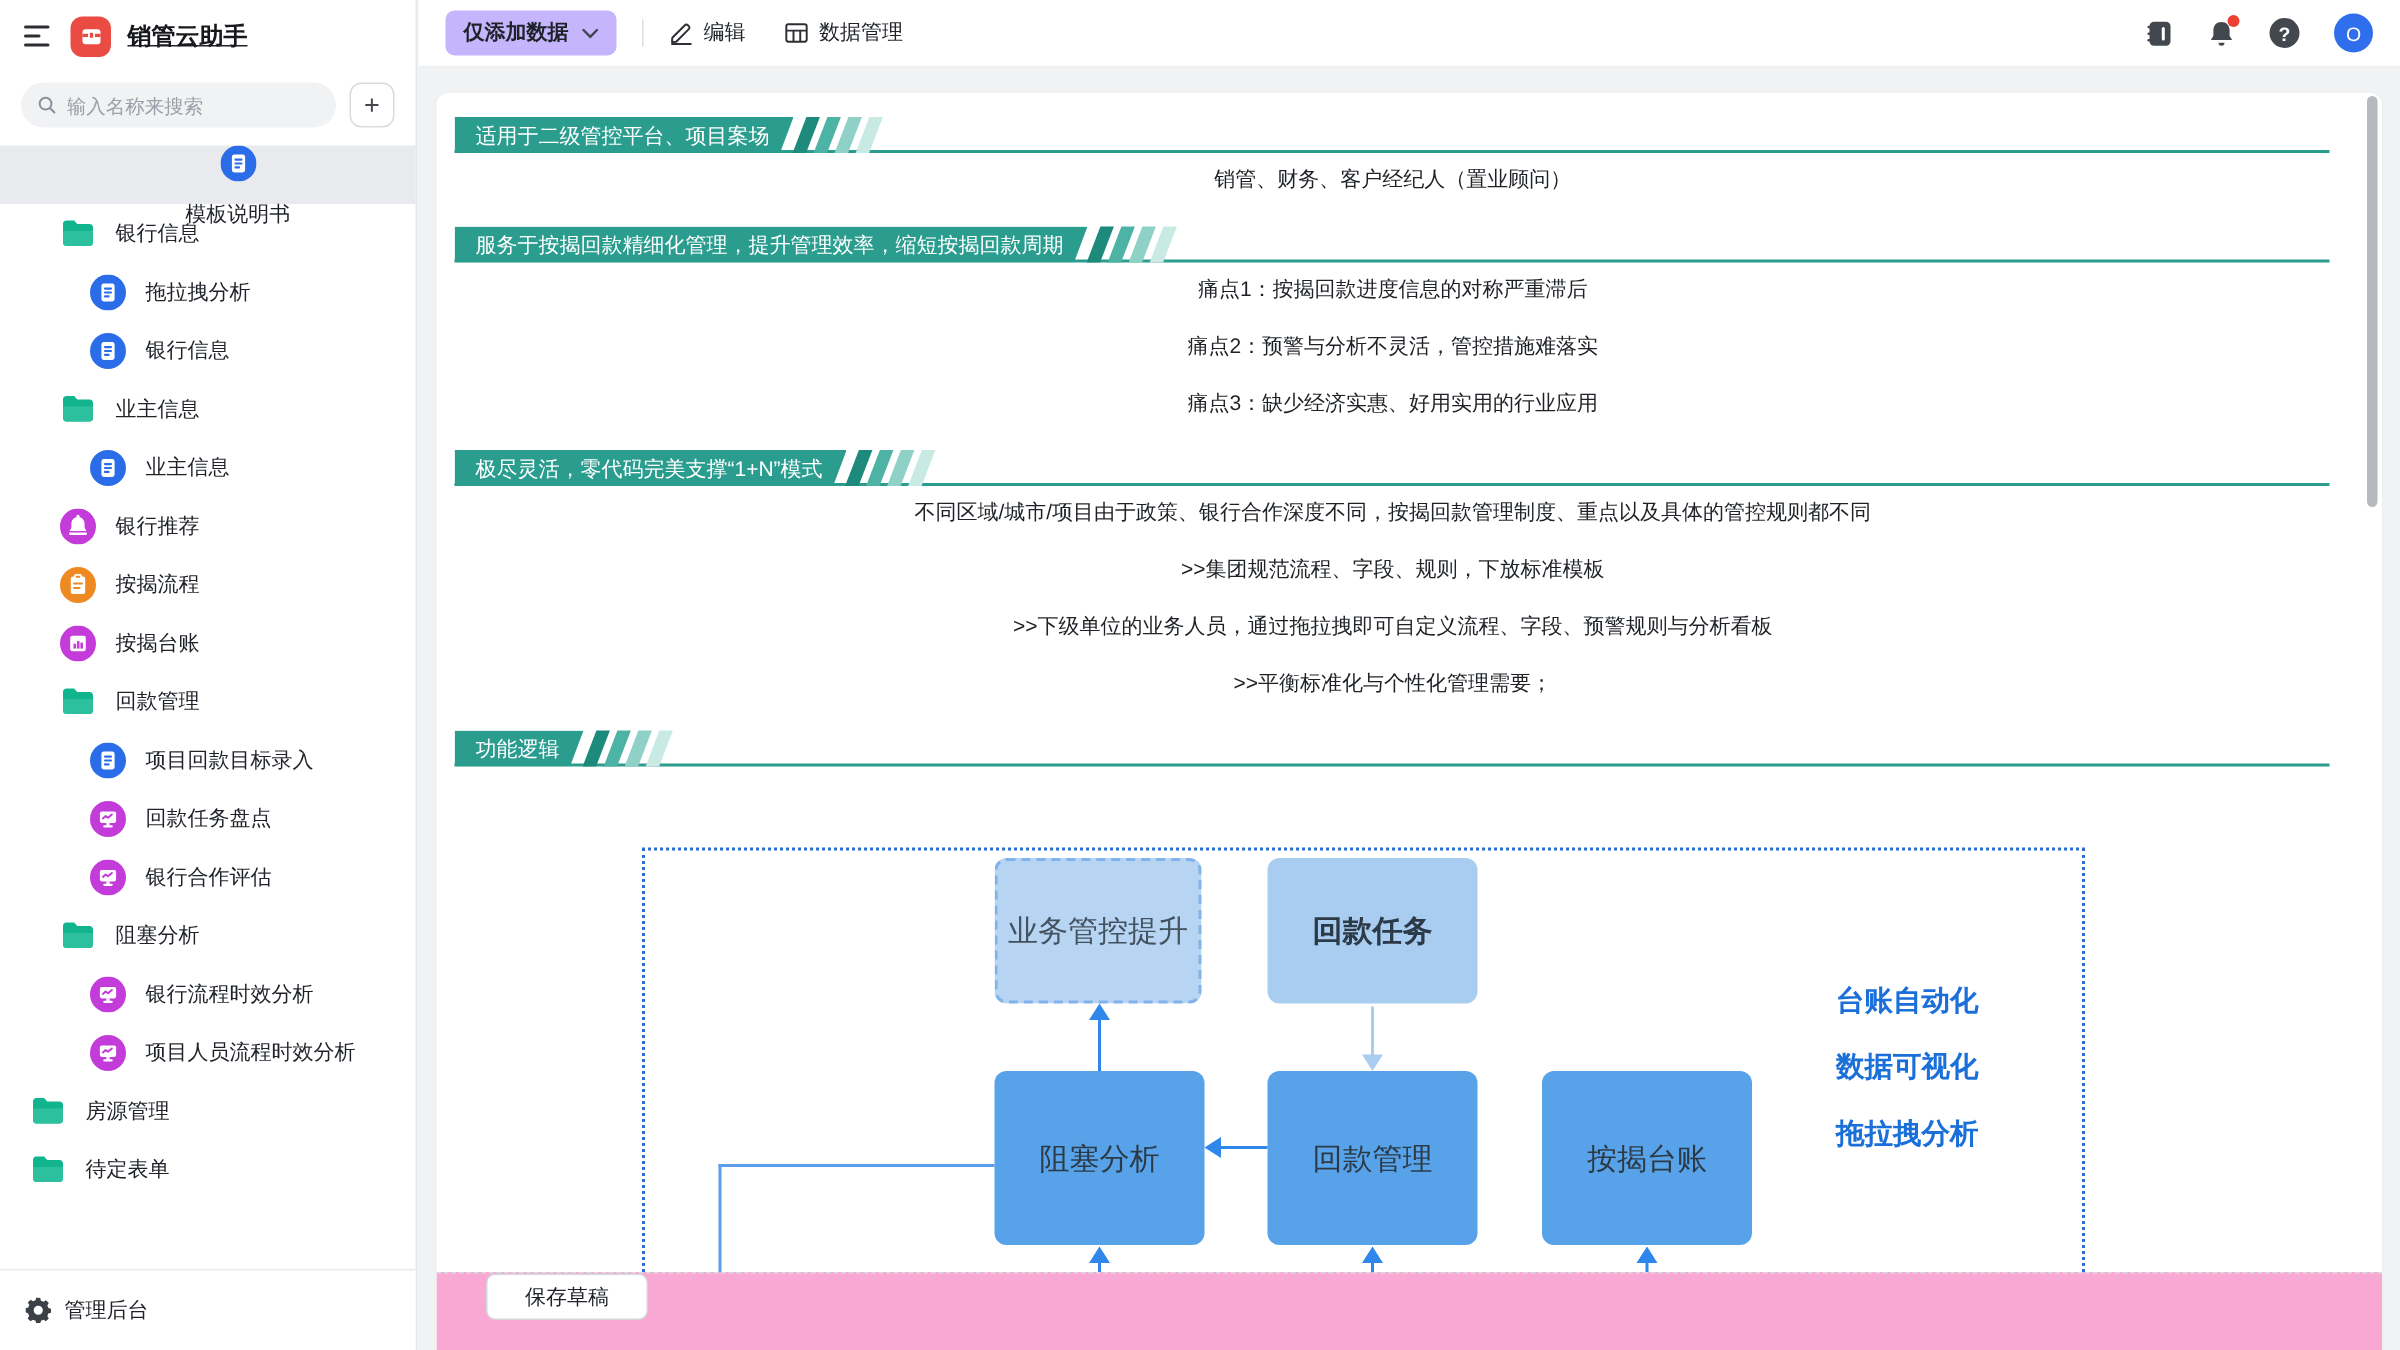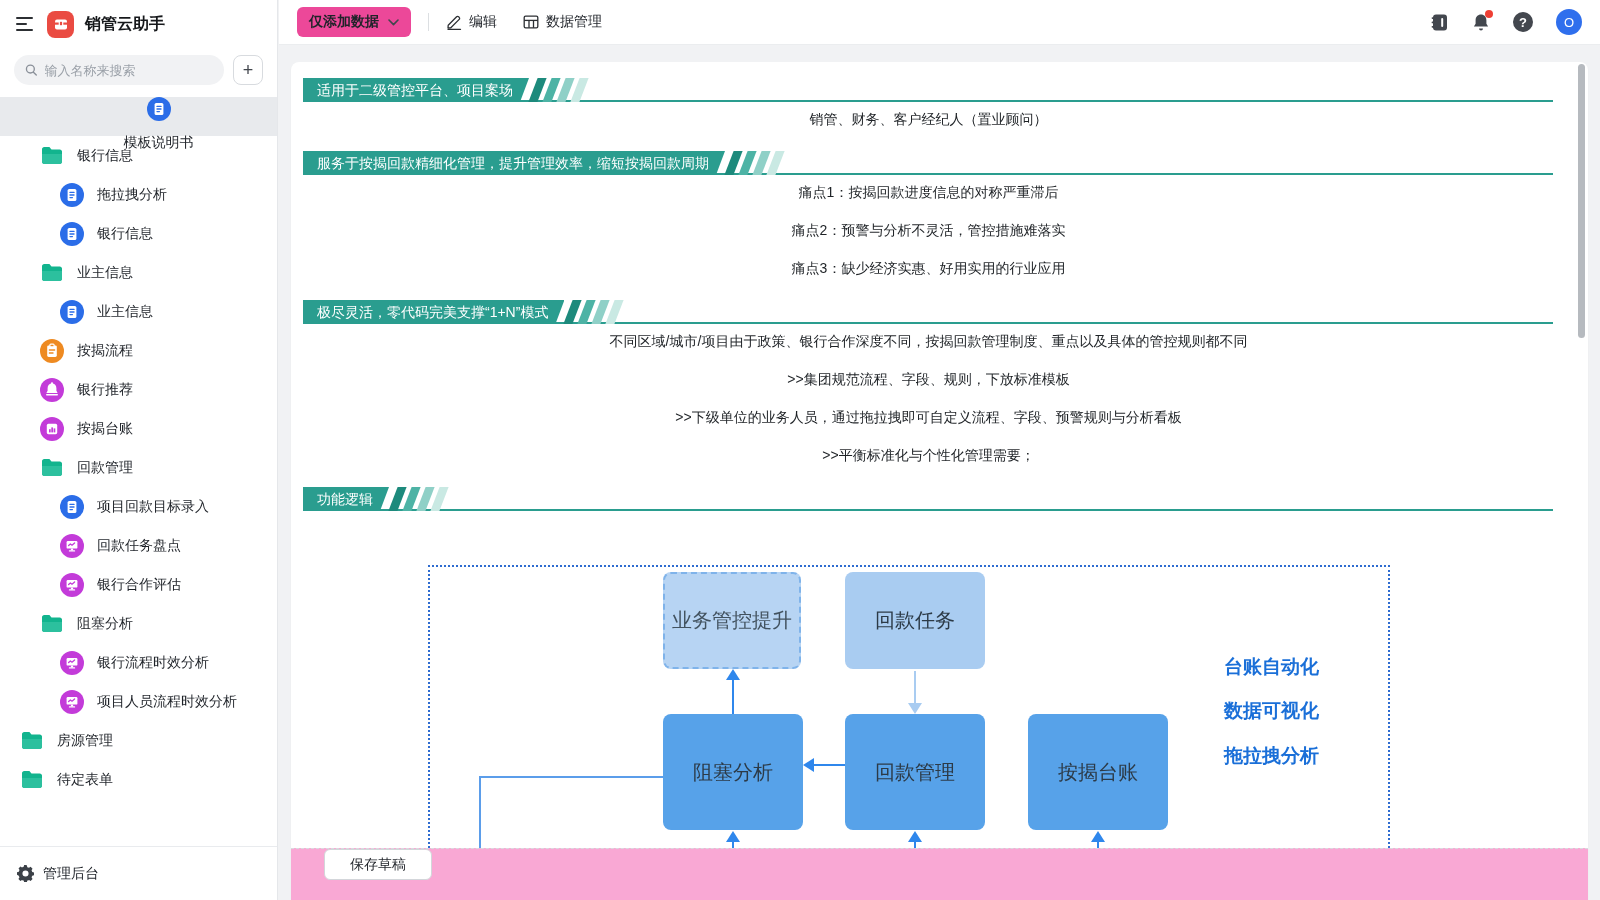--- a/index.html
+++ b/index.html
@@ -1,21 +1,21 @@
 <!DOCTYPE html>
 <html><head>
 <meta charset="utf-8">
 <style>
   * { box-sizing: border-box; margin: 0; padding: 0; }
   html,body { width:1600px; height:900px; overflow:hidden; }
   body { font-family:"Liberation Sans","DejaVu Sans",sans-serif; background:#f1f2f4; color:#1f2329; position:relative; }
 
   
   .sidebar { position:absolute; left:0; top:0; width:278px; height:900px; background:#fff; border-right:1px solid #e5e7ea; z-index:5; }
-  .sb-header { height:48px; display:flex; align-items:center; padding:16px 16px; gap:11px; }
+  .sb-header { height:48px; display:flex; align-items:center; padding:16px 16px; gap:11px;text-decoration:underline; }
   .hamburger { width:20px; height:20px; display:flex; flex-direction:column; justify-content:center; gap:4px; cursor:pointer; }
   .hamburger i { height:2px; background:#2c2f33; border-radius:1px; display:block; }
   .hamburger i:nth-child(1){ width:17px; } .hamburger i:nth-child(2){ width:11px; } .hamburger i:nth-child(3){ width:17px; }
   .app-logo { width:27px; height:27px; border-radius:8px; background:#ea4b42; display:flex; align-items:center; justify-content:center; }
   .app-title { font-size:16px; font-weight:bold; color:#16181b; }
   .sb-search-row { display:flex; align-items:center; gap:9px; padding:7px 14px 10px 14px; }
   .sb-search { flex:1; height:30px; background:#f1f2f4; border-radius:16px; display:flex; align-items:center; gap:7px; padding:0 11px; }
   .sb-search input { border:none; outline:none; background:transparent; font-size:13px; color:#333; width:100%; font-family:inherit; }
   .sb-search input::placeholder { color:#9aa0a8; }
   .sb-add { width:30px; height:30px; background:#fff; border:1px solid #d8dbdf; border-radius:8px; font-size:18px; line-height:1; color:#42464d; display:flex; align-items:center; justify-content:center; cursor:pointer; }
@@ -23,21 +23,21 @@
   .sb-item { height:39px; display:flex; align-items:center; gap:13px; font-size:14px; color:#1f2329; cursor:pointer; }
   .sb-item .ic { width:24px; height:24px; display:flex; align-items:center; justify-content:center; flex:none; }
   .sb-item.lvl0 { padding-left:20px; }
   .sb-item.lvl1 { padding-left:40px; }
   .sb-item.lvl2 { padding-left:60px; }
   .sb-item.selected { background:#e8eaed;flex-direction:column; }
   .sb-footer { position:absolute; left:0; right:0; bottom:0; height:54px; border-top:1px solid #e9ebee; background:#fff; display:flex; align-items:center; gap:9px; padding:0 17px; font-size:14px; cursor:pointer; }
 
   
   .topbar { position:absolute; left:279px; top:0; width:1321px; height:45px; background:#fff; border-bottom:1px solid #ebedef; display:flex; align-items:center; padding:0 18px; }
-  .mode-btn { height:30px; background:#ec4899; border-radius:6px; display:flex; align-items:center; gap:9px; padding:0 12px; font-size:14px; font-weight:600; color:#1f2329; cursor:pointer; }
+  .mode-btn { height:30px; background:#c4b5fd; border-radius:6px; display:flex; align-items:center; gap:9px; padding:0 12px; font-size:14px; font-weight:600; color:#1f2329; cursor:pointer; }
   .tb-divider { width:1px; height:18px; background:#dcdfe2; margin:0 17px; }
   .tb-action { display:flex; align-items:center; gap:7px; font-size:14px; color:#1f2329; margin-right:26px; cursor:pointer; }
   .tb-right { margin-left:auto; display:flex; align-items:center; gap:23px; }
   .tb-ico { position:relative; cursor:pointer; display:flex; }
   .bell-dot { position:absolute; right:-3px; top:-3px; width:8px; height:8px; border-radius:50%; background:#ee3f34; }
   .help-circle { width:20px; height:20px; border-radius:50%; background:#43474e; color:#fff; font-size:13px; font-weight:bold; display:flex; align-items:center; justify-content:center; cursor:pointer; }
   .avatar { width:26px; height:26px; border-radius:50%; background:#2f6fed; color:#fff; font-size:13px; display:flex; align-items:center; justify-content:center; cursor:pointer; }
 
   
   .card { position:absolute; left:291px; top:62px; width:1297px; height:838px; background:#fff; border-radius:8px 8px 0 0; box-shadow:0 1px 2px rgba(0,0,0,.04); overflow:hidden; }
@@ -55,21 +55,21 @@
   .stripes i:nth-child(2){ background:#4db3a5; }
   .stripes i:nth-child(3){ background:#8fd0c7; }
   .stripes i:nth-child(4){ background:#c9e9e3; }
   .para { font-size:14px; line-height:20px; color:#1e2226; margin:18px 0 0 1px; }
   .banner-row + .para { margin-top:7px; }
 
   
   .diagram { position:relative; margin:54px 0 0 125px; width:962px; height:283px; border:2px dotted #2e6cd0; border-bottom:none; }
   .dbox { position:absolute; border-radius:8px; display:flex; align-items:center; justify-content:center; font-size:20px; color:#2c3a47; }
   .dbox.ghost { left:233px; top:5px; width:138px; height:97px; background:#b7d4f3; border:2px dashed #7fb3ea; color:#42525f; }
-  .dbox.light { left:415px; top:5px; width:140px; height:97px; background:#a9ccf1; }
+  .dbox.light { left:415px; top:5px; width:140px; height:97px; background:#a9ccf1;font-weight:bold; }
   .dbox.solid { background:#57a2e9; top:147px; height:116px; }
   .dbox.b1 { left:233px; width:140px; }
   .dbox.b2 { left:415px; width:140px; }
   .dbox.b3 { left:598px; width:140px; }
   .aline { position:absolute; background:#2f87ec; }
   .aline.lt { background:#a9ccf1; }
   .aline.el { background:#5b9dea; }
   .ahead { position:absolute; width:0; height:0; }
   .ahead.up { border-left:7px solid transparent; border-right:7px solid transparent; border-bottom:11px solid #2f87ec; }
   .ahead.down { border-left:7px solid transparent; border-right:7px solid transparent; border-top:11px solid #a9ccf1; }
@@ -182,40 +182,40 @@
             <line x1="10" y1="12" x2="14" y2="12" stroke="#2b6de8" stroke-width="1.4" stroke-linecap="round"></line>
             <line x1="10" y1="14.6" x2="12.4" y2="14.6" stroke="#2b6de8" stroke-width="1.4" stroke-linecap="round"></line>
           </svg>
         </span>
       <span>业主信息</span>
     </div>
 
     <div class="sb-item lvl1">
       <span class="ic">
           <svg width="24" height="24" viewBox="0 0 24 24">
+            <circle cx="12" cy="12" r="12" fill="#c33bd9"></circle>
+            <path d="M12 5.6c2.6 0 4.4 1.9 4.4 4.6v2.6l1.2 2.2H6.4l1.2-2.2v-2.6c0-2.7 1.8-4.6 4.4-4.6z" fill="#fff"></path>
+            <rect x="6" y="16" width="12" height="1.6" rx="0.8" fill="#fff"></rect>
+            <circle cx="12" cy="5.3" r="1.1" fill="#fff"></circle>
+          </svg>
+        </span>
+      <span>银行推荐</span>
+    </div>
+
+    <div class="sb-item lvl1">
+      <span class="ic">
+          <svg width="24" height="24" viewBox="0 0 24 24">
             <circle cx="12" cy="12" r="12" fill="#ee8a21"></circle>
             <rect x="7.2" y="6.4" width="9.6" height="11.6" rx="1.4" fill="#fff"></rect>
             <rect x="9.9" y="5.2" width="4.2" height="2.6" rx="0.9" fill="#ee8a21" stroke="#fff" stroke-width="1.2"></rect>
             <line x1="9.4" y1="11" x2="14.6" y2="11" stroke="#ee8a21" stroke-width="1.4" stroke-linecap="round"></line>
             <line x1="9.4" y1="14" x2="13" y2="14" stroke="#ee8a21" stroke-width="1.4" stroke-linecap="round"></line>
           </svg>
         </span>
       <span>按揭流程</span>
-    </div>
-
-    <div class="sb-item lvl1">
-      <span class="ic">
-          <svg width="24" height="24" viewBox="0 0 24 24">
-            <circle cx="12" cy="12" r="12" fill="#c33bd9"></circle>
-            <path d="M12 5.6c2.6 0 4.4 1.9 4.4 4.6v2.6l1.2 2.2H6.4l1.2-2.2v-2.6c0-2.7 1.8-4.6 4.4-4.6z" fill="#fff"></path>
-            <rect x="6" y="16" width="12" height="1.6" rx="0.8" fill="#fff"></rect>
-            <circle cx="12" cy="5.3" r="1.1" fill="#fff"></circle>
-          </svg>
-        </span>
-      <span>银行推荐</span>
     </div>
 
     <div class="sb-item lvl1">
       <span class="ic">
           <svg width="24" height="24" viewBox="0 0 24 24">
             <circle cx="12" cy="12" r="12" fill="#c33bd9"></circle>
             <rect x="6.8" y="6.8" width="10.4" height="10.4" rx="1.6" fill="#fff"></rect>
             <rect x="9" y="12.2" width="1.7" height="3.2" fill="#c33bd9"></rect>
             <rect x="11.3" y="10.4" width="1.7" height="5" fill="#c33bd9"></rect>
             <rect x="13.6" y="11.4" width="1.7" height="4" fill="#c33bd9"></rect>

